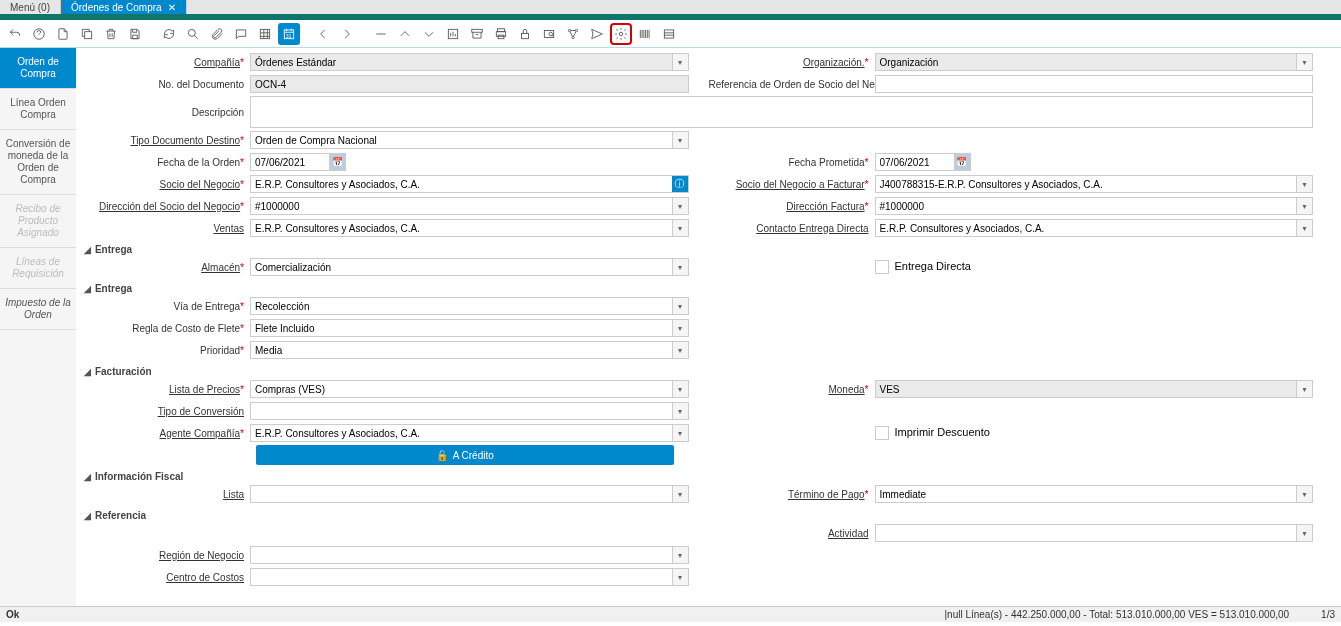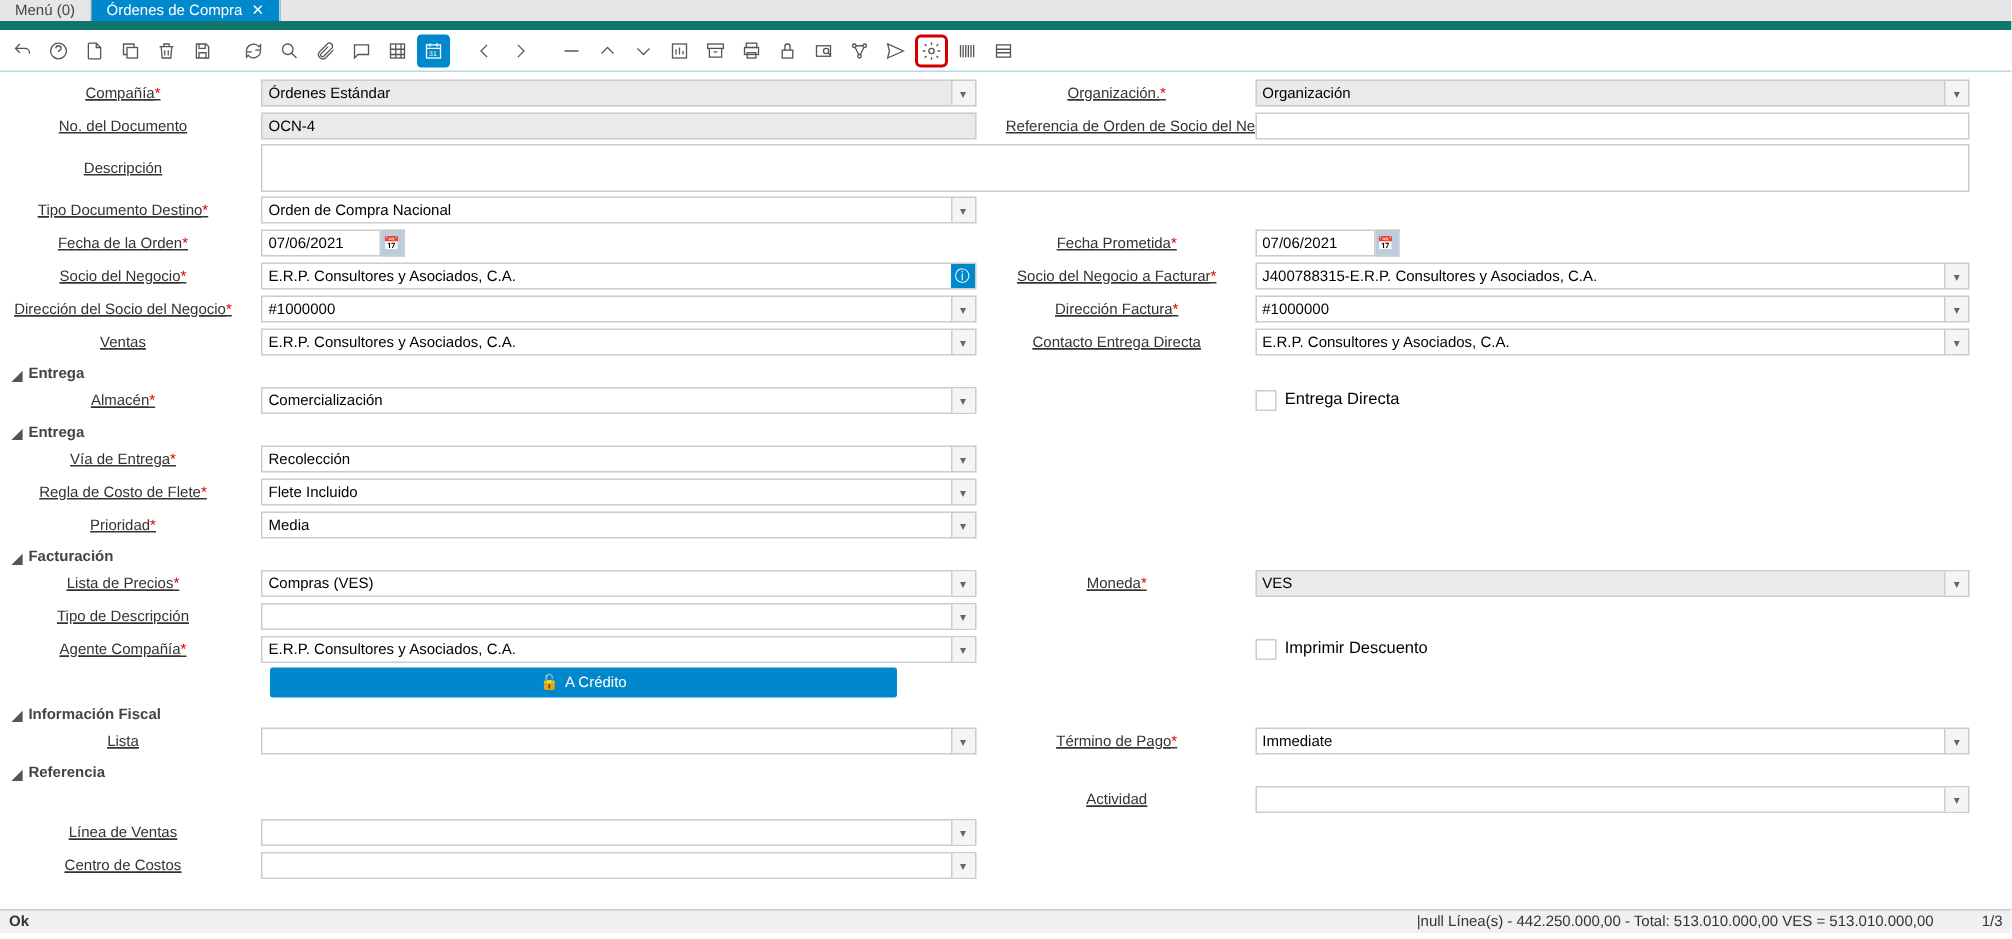--- a/index.html
+++ b/index.html
@@ -26,21 +26,21 @@
 .sidebar .sitem.disabled { color: #bbb; font-style: italic; }
 .sidebar .sitem.italic { font-style: italic; }
 
 .content { flex: 1; overflow-y: auto; padding: 4px 28px 10px 8px; position: relative; }
 .content::-webkit-scrollbar { width: 8px; }
 .content::-webkit-scrollbar-thumb { background: #ccc; }
 
 .form-row { display: flex; margin-bottom: 2px; min-height: 20px; }
 .col { flex: 1; display: flex; align-items: center; }
 .col.right { margin-left: 20px; }
-.lbl { width: 166px; text-align: center; padding-right: 18px; font-size: 10px; color: #333; white-space: nowrap; text-decoration: underline; }
+.lbl { width: 166px; text-align: right; padding-right: 6px; font-size: 10px; color: #333; white-space: nowrap; }
 .lbl u { text-decoration: underline; }
 .lbl .req { color: #d40000; }
 .fld { flex: 1; display: flex; }
 .fld input, .fld .combo, .fld textarea { width: 100%; height: 18px; border: 1px solid #ccc; font-size: 10px; padding: 0 4px; background: #fff; }
 .fld .readonly { background: #eaeaea; }
 .fld textarea { height: 32px; resize: none; }
 .combo { display: flex; align-items: center; position: relative; }
 .combo .caret { position: absolute; right: 0; top: 0; width: 16px; height: 100%; border-left: 1px solid #ccc; display:flex; align-items:center; justify-content:center; font-size:8px; color:#666; background:#f5f5f5; }
 .combo .ext { position: absolute; right: 0; top: 0; width: 16px; height: 100%; display:flex; align-items:center; justify-content:center; font-size:10px; color:#fff; background:#0088cc; }
 .datefld { width: 80px !important; flex: 0 0 auto; }
@@ -224,20 +224,28 @@
   <div class="tbtn">
       <svg viewBox="0 0 24 24">
         <rect x="4" y="5" width="16" height="14"></rect>
         <path d="M4 10h16M4 14h16"></path>
       </svg>
     </div>
 </div>
 
 <div class="main">
 
+  <div class="sidebar">
+    <div class="sitem active">Orden de Compra</div>
+    <div class="sitem">Línea Orden Compra</div>
+    <div class="sitem">Conversión de moneda de la Orden de Compra</div>
+    <div class="sitem disabled">Recibo de Producto Asignado</div>
+    <div class="sitem disabled">Líneas de Requisición</div>
+    <div class="sitem italic">Impuesto de la Orden</div>
+  </div>
 
   <div class="content">
 
     <div class="form-row">
       <div class="col">
         <div class="lbl"><u>Compañía</u><span class="req">*</span></div>
         <div class="fld">
             <div class="combo readonly">
               <span>Órdenes Estándar</span>
               <span class="caret">▾</span>
@@ -455,21 +463,21 @@
           <div class="fld">
             <div class="combo readonly">
               <span>VES</span>
               <span class="caret">▾</span>
             </div>
           </div>
         </div>
     </div>
     <div class="form-row">
       <div class="col">
-          <div class="lbl"><u>Tipo de Descripción</u></div>
+          <div class="lbl"><u>Tipo de Conversión</u></div>
           <div class="fld">
             <div class="combo">
               <span></span>
               <span class="caret">▾</span>
             </div>
           </div>
         </div>
       <div class="col right"></div>
     </div>
     <div class="form-row">
@@ -530,21 +538,21 @@
           <div class="fld">
             <div class="combo">
               <span></span>
               <span class="caret">▾</span>
             </div>
           </div>
         </div>
     </div>
     <div class="form-row">
       <div class="col">
-          <div class="lbl"><u>Línea de Ventas</u></div>
+          <div class="lbl"><u>Región de Negocio</u></div>
           <div class="fld">
             <div class="combo">
               <span></span>
               <span class="caret">▾</span>
             </div>
           </div>
         </div>
       <div class="col right"></div>
     </div>
     <div class="form-row">

